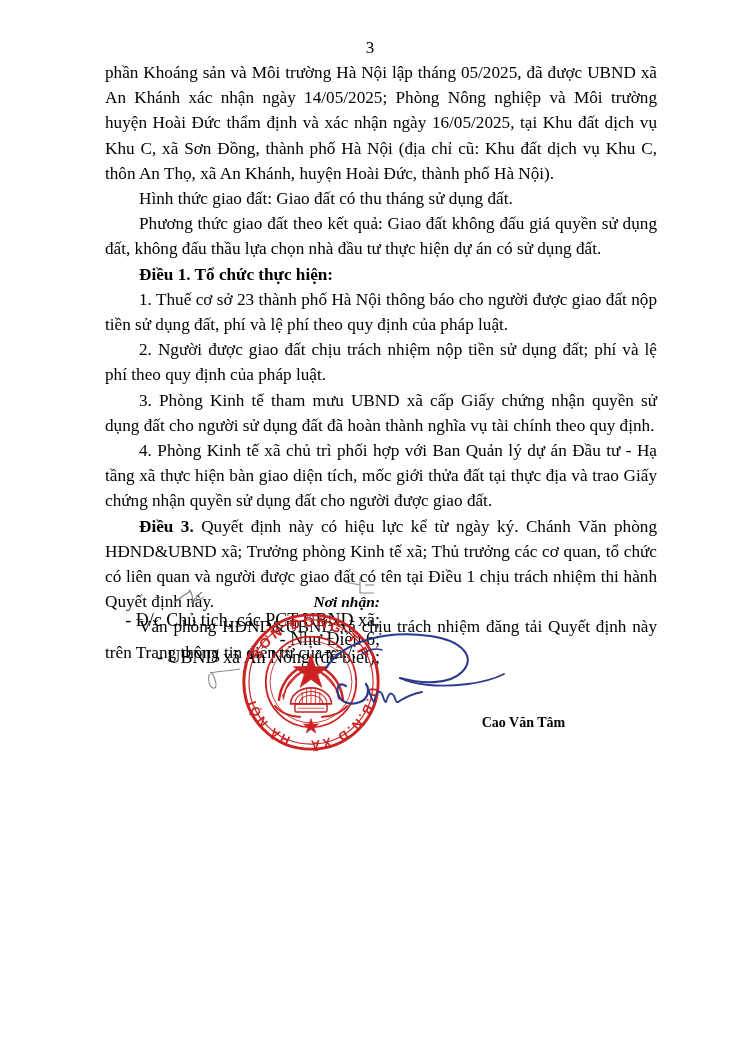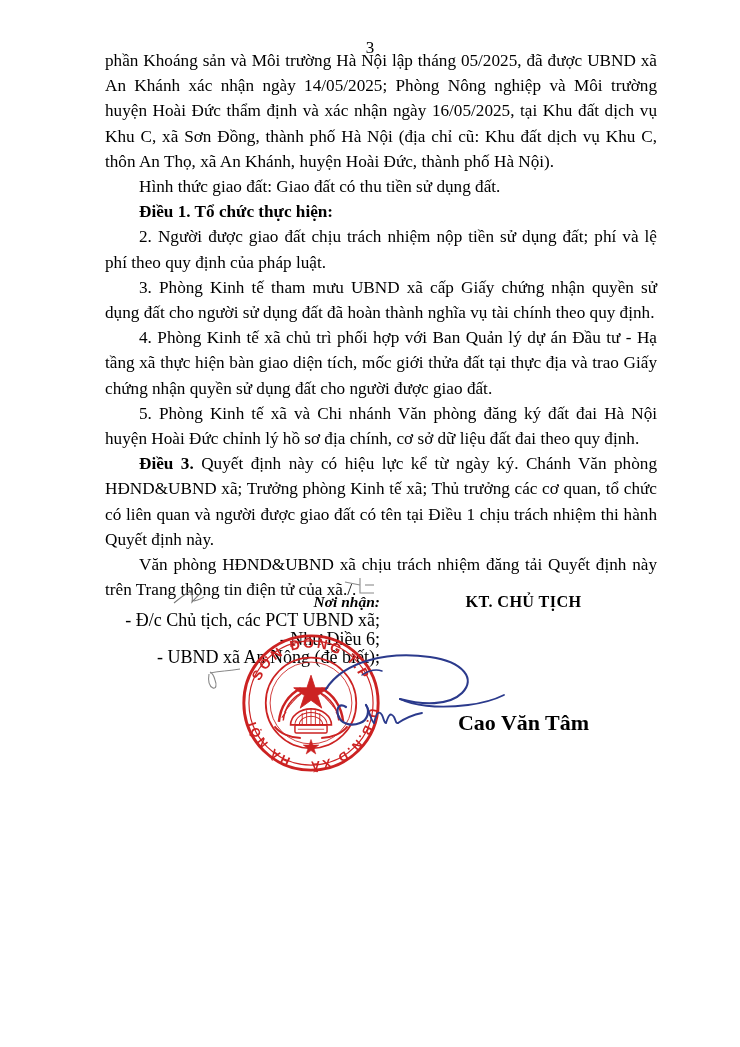--- a/index.html
+++ b/index.html
@@ -25,21 +25,21 @@
     top: 38px;
     left: 0;
     width: 740px;
     text-align: center;
     font-size: 17px;
     line-height: 20px;
   }
   .content {
     position: absolute;
     left: 105px;
-    top: 48px;
+    top: 60px;
     width: 552px;
   }
   p.para {
     margin: 0;
     font-size: 17.2px;
     line-height: 25.2px;
     text-align: justify;
     text-justify: inter-word;
     hyphens: none;
   }
@@ -136,48 +136,49 @@
     top: 36px;
     width: 190px;
     height: 92px;
   }
   .sig-name {
     position: absolute;
     left: 0;
     top: 120px;
     width: 267px;
     font-weight: bold;
-    font-size: 22px;
+    font-size: 14px;
     line-height: 21px;
   }
 </style>
 </head>
 <body>
 
 <div class="page">
 
   <div class="page-number">3</div>
 
   <div class="content">
 
     <p class="para">phần Khoáng sản và Môi trường Hà Nội lập tháng 05/2025, đã được UBND xã An Khánh xác nhận ngày 14/05/2025; Phòng Nông nghiệp và Môi trường huyện Hoài Đức thẩm định và xác nhận ngày 16/05/2025, tại Khu đất dịch vụ Khu C, xã Sơn Đồng, thành phố Hà Nội (địa chỉ cũ: Khu đất dịch vụ Khu C, thôn An Thọ, xã An Khánh, huyện Hoài Đức, thành phố Hà Nội).</p>
 
-    <p class="para indent">Hình thức giao đất: Giao đất có thu tiền sử dụng đất.</p>
-
+    <p class="para indent">Hình thức giao đất: Giao đất có thu tháng sử dụng đất.</p>
+
+    <p class="para indent">Phương thức giao đất theo kết quả: Giao đất không đấu giá quyền sử dụng đất, không đấu thầu lựa chọn nhà đầu tư thực hiện dự án có sử dụng đất.</p>
 
     <p class="para indent"><span class="b">Điều 1. Tổ chức thực hiện:</span></p>
 
+    <p class="para indent">1. Thuế cơ sở 23 thành phố Hà Nội thông báo cho người được giao đất nộp tiền sử dụng đất, phí và lệ phí theo quy định của pháp luật.</p>
 
     <p class="para indent">2. Người được giao đất chịu trách nhiệm nộp tiền sử dụng đất; phí và lệ phí theo quy định của pháp luật.</p>
 
     <p class="para indent">3. Phòng Kinh tế tham mưu UBND xã cấp Giấy chứng nhận quyền sử dụng đất cho người sử dụng đất đã hoàn thành nghĩa vụ tài chính theo quy định.</p>
 
     <p class="para indent">4. Phòng Kinh tế xã chủ trì phối hợp với Ban Quản lý dự án Đầu tư - Hạ tầng xã thực hiện bàn giao diện tích, mốc giới thửa đất tại thực địa và trao Giấy chứng nhận quyền sử dụng đất cho người được giao đất.</p>
 
-    <p class="para indent">5. Phòng Kinh tế xã và Chi nhánh Văn phòng đăng ký đất đai Hà Nội huyện Hoài Đức chỉnh lý hồ sơ địa chính, cơ sở dữ liệu đất đai theo quy định.</p>
 
     <p class="para indent"><span class="b">Điều 3.</span><span> Quyết định này có hiệu lực kể từ ngày ký. Chánh Văn phòng HĐND&amp;UBND xã; Trưởng phòng Kinh tế xã; Thủ trưởng các cơ quan, tổ chức có liên quan và người được giao đất có tên tại Điều 1 chịu trách nhiệm thi hành Quyết định này.</span></p>
 
     <p class="para indent no-justify">Văn phòng HĐND&amp;UBND xã chịu trách nhiệm đăng tải Quyết định này trên Trang thông tin điện tử của xã./.</p>
 
   </div>
 
   <div class="footer-block">
 
     <div class="recipients">
@@ -201,21 +202,20 @@
       </svg>
     </div>
 
     <svg class="hand-mark-3" viewBox="0 0 40 22">
       <path d="M4 8 C9 9, 14 10, 19 11" stroke="#8a8a8a" stroke-width="1.1" fill="none"></path>
       <path d="M19 4 L19 19 L33 19" stroke="#8a8a8a" stroke-width="1.1" fill="none"></path>
       <path d="M24 11 L33 11" stroke="#8a8a8a" stroke-width="1.1" fill="none"></path>
     </svg>
 
     <div class="signature-area">
-      <div class="sig-title">KT. CHỦ TỊCH</div>
 
       <div class="sig-stage">
 
         <svg class="seal" viewBox="0 0 200 200">
           <defs>
             <path id="arcTop" d="M 24 100 A 76 76 0 0 1 176 100"></path>
             <path id="arcBottom" d="M 180 100 A 80 80 0 0 1 20 100"></path>
           </defs>
           <g stroke="#cc2222" fill="none">
             <circle cx="100" cy="100" r="92" stroke-width="4"></circle>

